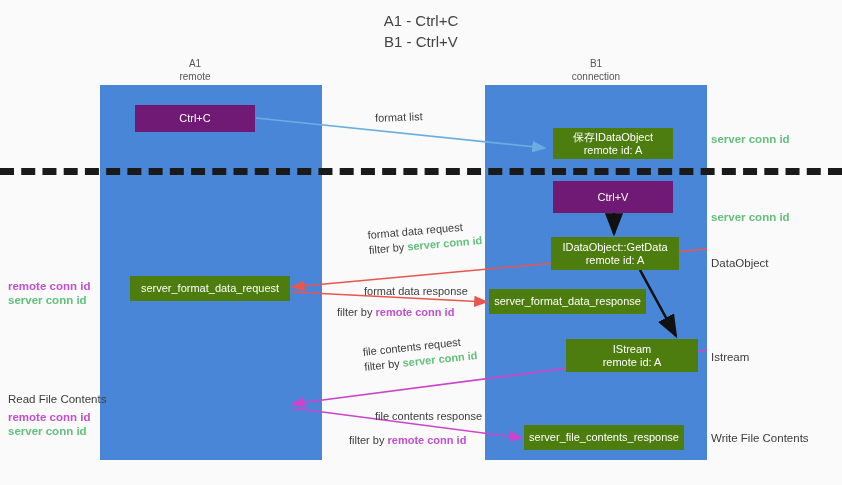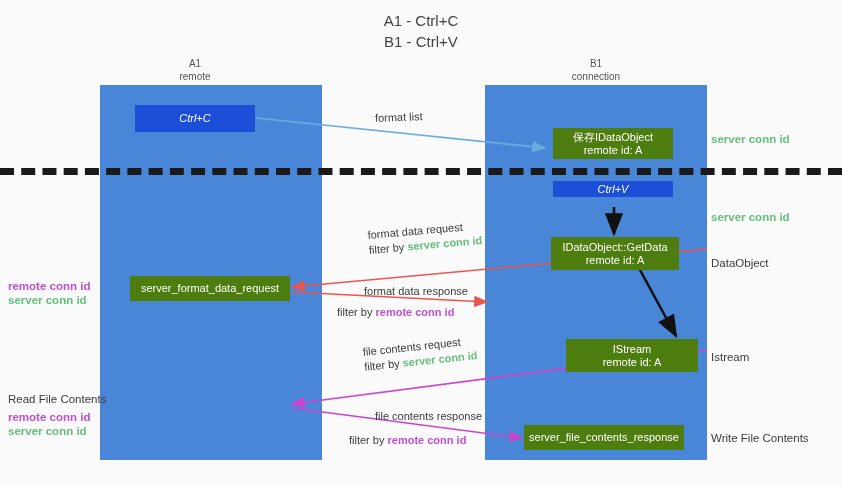--- a/index.html
+++ b/index.html
@@ -46,21 +46,21 @@
     flex-direction:column;
     align-items:center;
     justify-content:center;
     color:#ffffff;
     font-size:11px;
     line-height:13px;
     text-align:center;
     padding:2px 4px;
   }
   .box.orange{background:#4d7c0f;}
-  .box.green{background:#1d4ed8;font-style:italic;}
+  .box.green{background:#701a75;}
 
   .sidelabel{
     position:absolute;
     font-size:11.5px;
     line-height:14px;
     white-space:nowrap;
   }
   .green-t{color:#63c07c;font-weight:bold;}
   .purple-t{color:#c050d0;font-weight:bold;}
   .dark-t{color:#3c3c3c;}
@@ -139,33 +139,36 @@
 
   <div class="box green" style="left:135px;top:105px;width:120px;height:27px;">
     <span>Ctrl+C</span>
   </div>
 
   <div class="box orange" style="left:553px;top:128px;width:120px;height:31px;">
     <span>保存IDataObject</span>
     <span>remote id: A</span>
   </div>
 
-  <div class="box green" style="left:553px;top:181px;width:120px;height:16px;">
+  <div class="box green" style="left:553px;top:181px;width:120px;height:32px;">
     <span>Ctrl+V</span>
   </div>
 
   <div class="box orange" style="left:551px;top:237px;width:128px;height:33px;text-align:right;">
     <span>IDataObject::GetData</span>
     <span>remote id: A</span>
   </div>
 
   <div class="box orange" style="left:130px;top:276px;width:160px;height:25px;">
     <span>server_format_data_request</span>
   </div>
 
+  <div class="box orange" style="left:489px;top:289px;width:157px;height:25px;">
+    <span>server_format_data_response</span>
+  </div>
 
   <div class="box orange" style="left:566px;top:339px;width:132px;height:33px;">
     <span>IStream</span>
     <span>remote id: A</span>
   </div>
 
 
   <div class="box orange" style="left:524px;top:425px;width:160px;height:25px;">
     <span>server_file_contents_response</span>
   </div>

